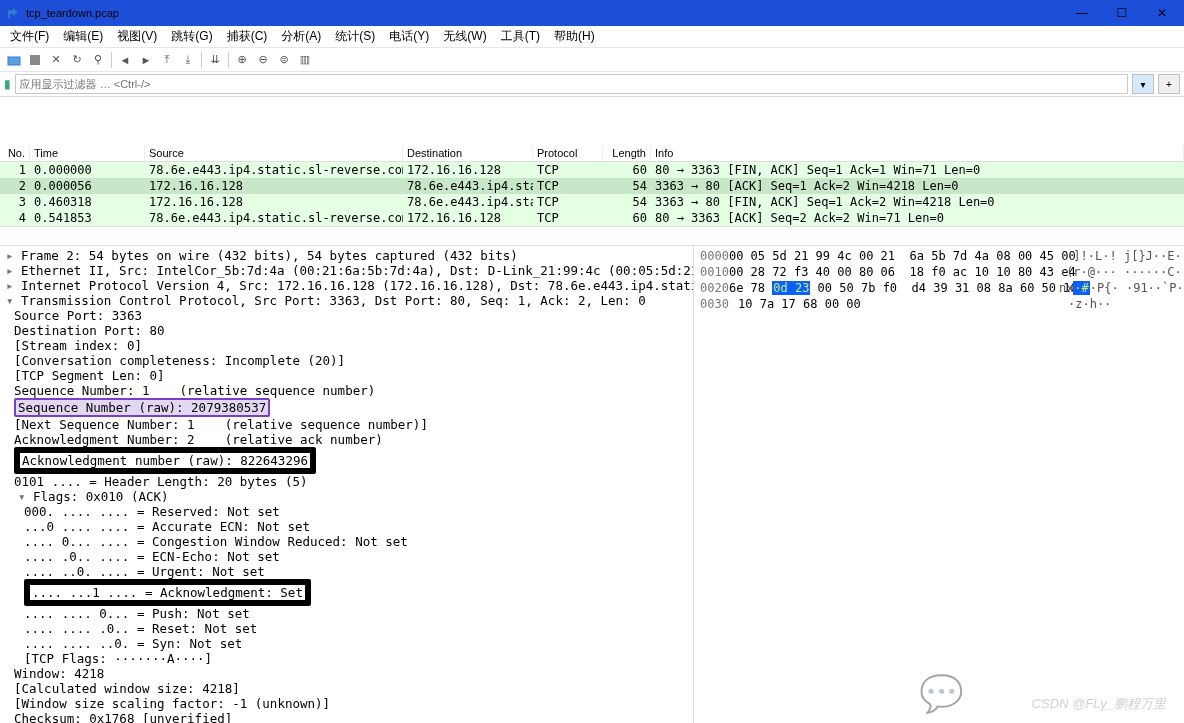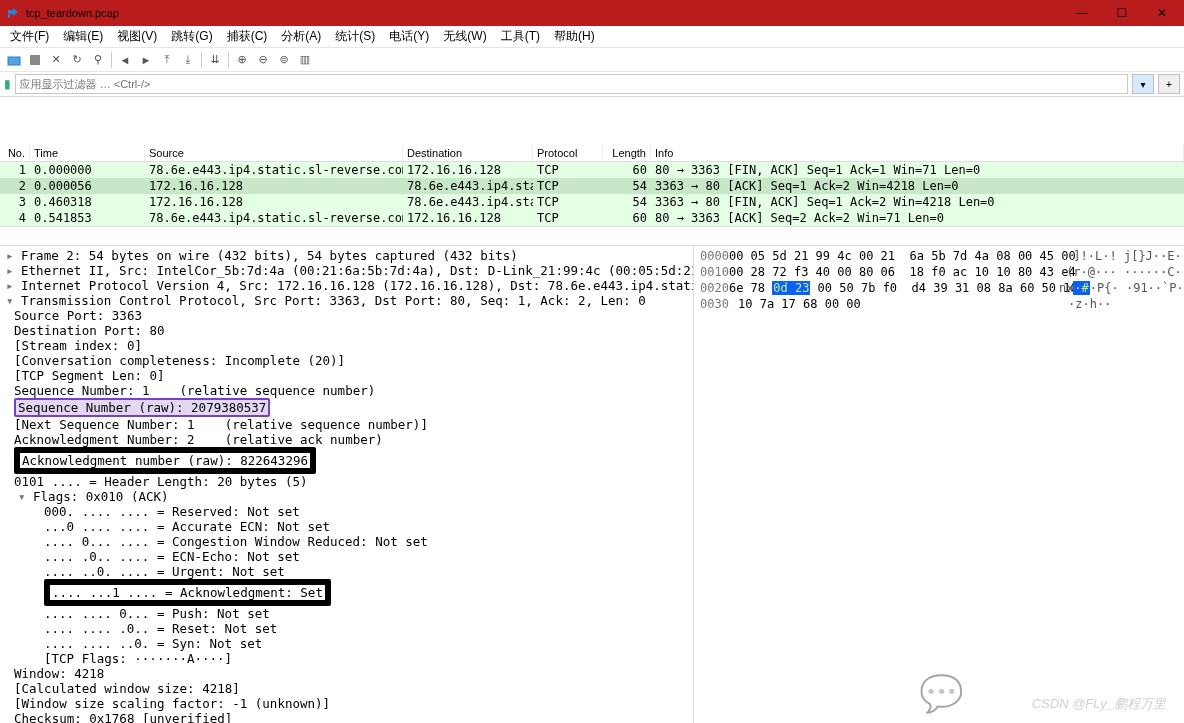--- a/index.html
+++ b/index.html
@@ -1,17 +1,17 @@
 <!DOCTYPE html>
 <html><head>
 <meta charset="utf-8">
 <style>
 * { margin: 0; padding: 0; box-sizing: border-box; }
 body { font-family: "Segoe UI", Tahoma, sans-serif; font-size: 12px; background: #fff; color: #000; width: 1184px; height: 723px; overflow: hidden; position: relative; }
-.titlebar { height: 26px; display: flex; align-items: center; justify-content: space-between; padding: 0 2px 0 6px; background: #b91c1c; }
+.titlebar { height: 26px; display: flex; align-items: center; justify-content: space-between; padding: 0 2px 0 6px; background: #1d4ed8; }
 .titlebar-left { display: flex; align-items: center; gap: 6px; }
 .title-fin-icon { width: 14px; height: 14px; display: inline-block; }
 .title-text { color: #000; font-size: 11px; }
 .win-controls { display: flex; }
 .win-btn { width: 40px; height: 26px; display: flex; align-items: center; justify-content: center; font-size: 12px; }
 .menubar { height: 22px; display: flex; align-items: center; gap: 2px; padding: 0 4px; font-size: 12px; border-bottom: 1px solid #e6e6e6; }
 .menubar span { padding: 2px 6px; }
 .toolbar { height: 24px; display: flex; align-items: center; gap: 1px; padding: 1px 4px; border-bottom: 1px solid #e6e6e6; }
 .tool-btn { width: 20px; height: 20px; border: 1px solid transparent; border-radius: 2px; display: flex; align-items: center; justify-content: center; font-size: 11px; color: #555; }
 .tool-sep { width: 1px; height: 16px; background: #ccc; margin: 0 2px; }
@@ -32,21 +32,21 @@
 .col-info { flex: 1; }
 .row-green { background: #e4ffe4; }
 .row-selected { background: #c8e6c8; }
 .splitter-h { height: 20px; background: #fff; border-top: 1px solid #ddd; border-bottom: 1px solid #ddd; cursor: row-resize; }
 .bottom-panes { display: flex; height: 540px; }
 .tree-pane { flex: 1; overflow: auto; font-family: Consolas, "Lucida Console", monospace; font-size: 12.5px; line-height: 15px; padding: 2px 0; border-right: 1px solid #ddd; }
 .tline { white-space: pre; padding: 0 6px; }
 .tline.expand::before { content: "▸ "; color: #777; }
 .tline.expanded::before { content: "▾ "; color: #777; }
 .tline.ind1 { padding-left: 14px; }
-.tline.ind2 { padding-left: 44px; }
+.tline.ind2 { padding-left: 24px; }
 .box-purple { border: 2px solid #7a3fc7; border-radius: 2px; background: #e2d8f1; display: inline-block; padding: 0 2px; }
 .box-red { border: 6px solid #000000; border-radius: 2px; display: inline-block; padding: 0 2px; }
 .hex-pane { width: 490px; font-family: Consolas, "Lucida Console", monospace; font-size: 12px; line-height: 16px; padding: 2px 0; overflow: auto; }
 .hexline { display: flex; padding: 0 6px; }
 .hoff { width: 38px; color: #777; }
 .hbytes { width: 330px; white-space: pre; }
 .hascii { flex: 1; white-space: pre; color: #555; }
 .hl { background: #0b5fff; color: #bef264; padding: 0 1px; }
 .watermark { position: absolute; right: 18px; bottom: 10px; color: #aaa; font-size: 13px; opacity: .55; font-style: italic; }
 .wm-wechat { position: absolute; right: 220px; bottom: 8px; color: #aaa; opacity: .35; font-size: 36px; }

